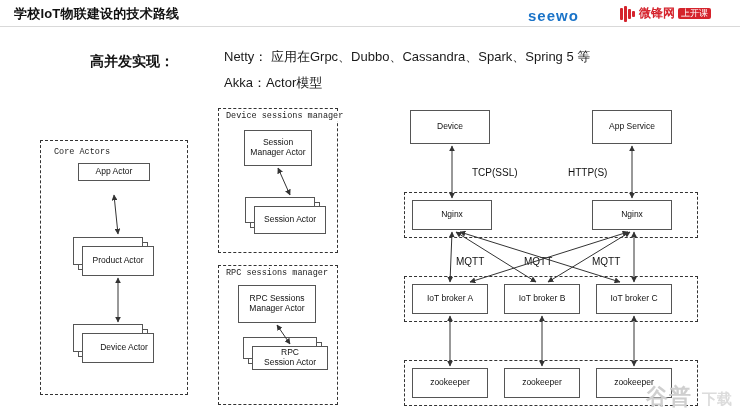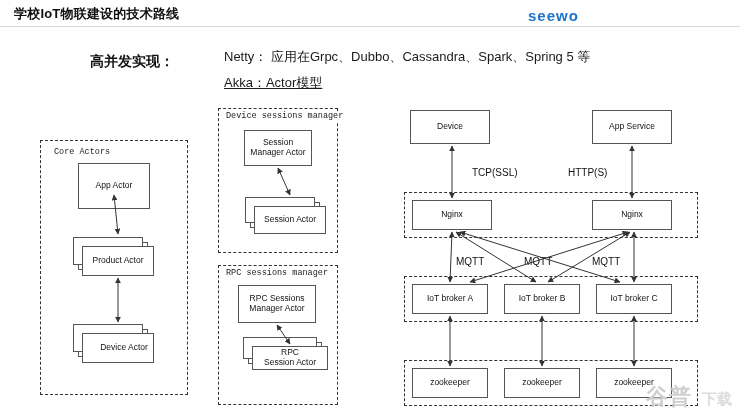--- a/index.html
+++ b/index.html
@@ -92,21 +92,21 @@
     font-weight: bold;
     color: #111111;
   }
   .txt-line {
     position: absolute;
     font-size: 13px;
     color: #1a1a1a;
     white-space: nowrap;
   }
   .txt-netty { left: 224px; top: 48px; }
-  .txt-akka  { left: 224px; top: 74px; text-decoration: underline; }
+  .txt-akka  { left: 224px; top: 74px; }
 
   
   .dash-group {
     position: absolute;
     border: 1px dashed #333333;
     box-sizing: border-box;
     background: transparent;
   }
   .group-label {
     position: absolute;
@@ -179,30 +179,40 @@
   }
 </style>
 </head>
 <body>
 
 <div class="slide">
 
   <div class="header">
     <div class="header-title">学校IoT物联建设的技术路线</div>
     <div class="brand-seewo">seewo</div>
+    <div class="brand-right">
+      <span class="brand-mark">
+          <i></i>
+          <i></i>
+          <i></i>
+          <i></i>
+        </span>
+      <span class="brand-name">微锋网</span>
+      <span class="brand-tag">上开课</span>
+    </div>
   </div>
 
   <div class="caption-hi">高并发实现：</div>
   <div class="txt-line txt-netty">Netty： 应用在Grpc、Dubbo、Cassandra、Spark、Spring 5 等</div>
   <div class="txt-line txt-akka">Akka：Actor模型</div>
 
   <div class="dash-group" style="left:40px; top:140px; width:148px; height:255px;"></div>
   <div class="group-label" style="left:52px; top:147px;">Core Actors</div>
 
-  <div class="box" style="left:78px; top:163px; width:72px; height:46px;">App Actor</div>
+  <div class="box" style="left:78px; top:163px; width:72px; height:18px;">App Actor</div>
 
   <div class="box stack" style="left:82px; top:246px; width:72px; height:30px;">Product Actor</div>
 
   <div class="box stack" style="left:82px; top:333px; width:72px; height:30px;padding-left:12px;">Device Actor</div>
 
   <div class="dash-group" style="left:218px; top:108px; width:120px; height:145px;"></div>
   <div class="group-label" style="left:224px; top:111px;">Device sessions manager</div>
 
   <div class="box" style="left:244px; top:130px; width:68px; height:36px; white-space:pre-line;">Session
 Manager Actor</div>

